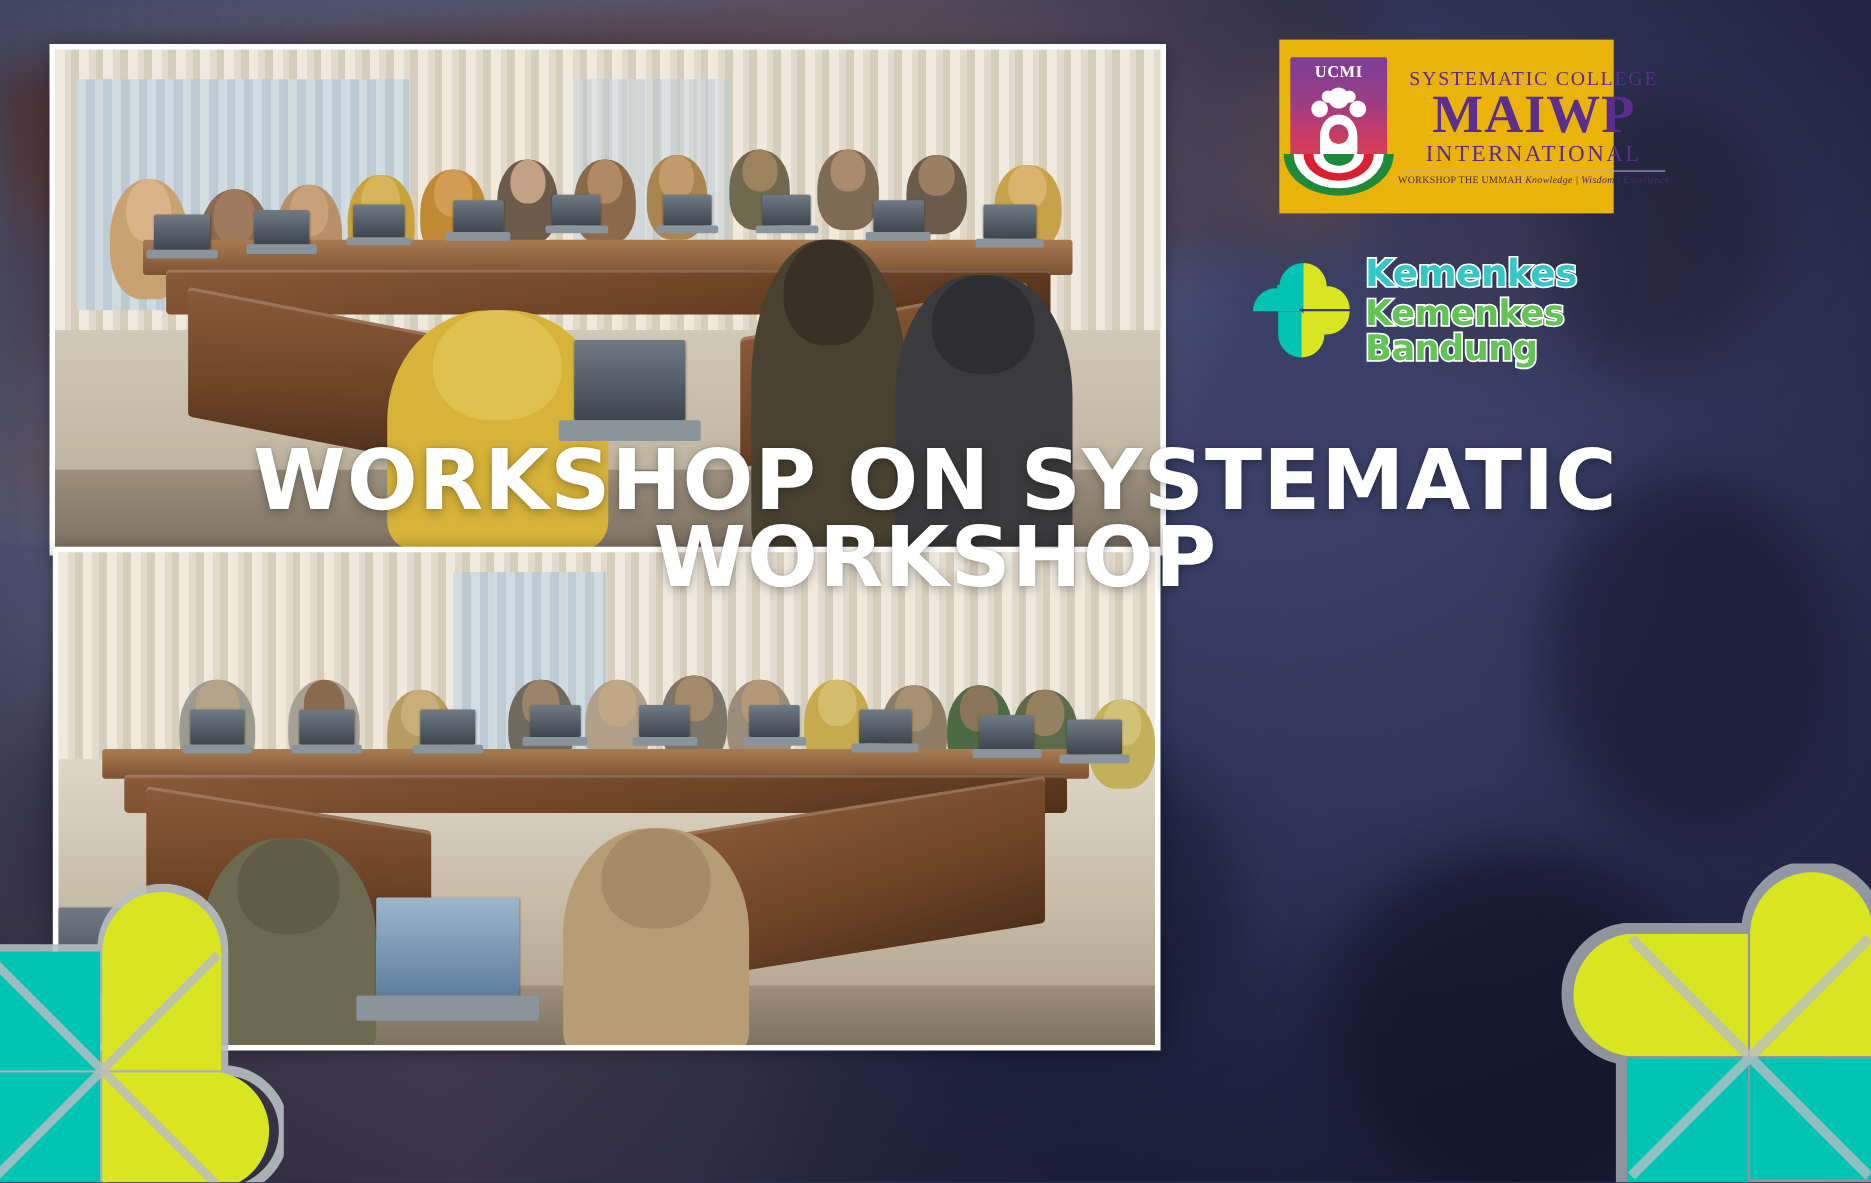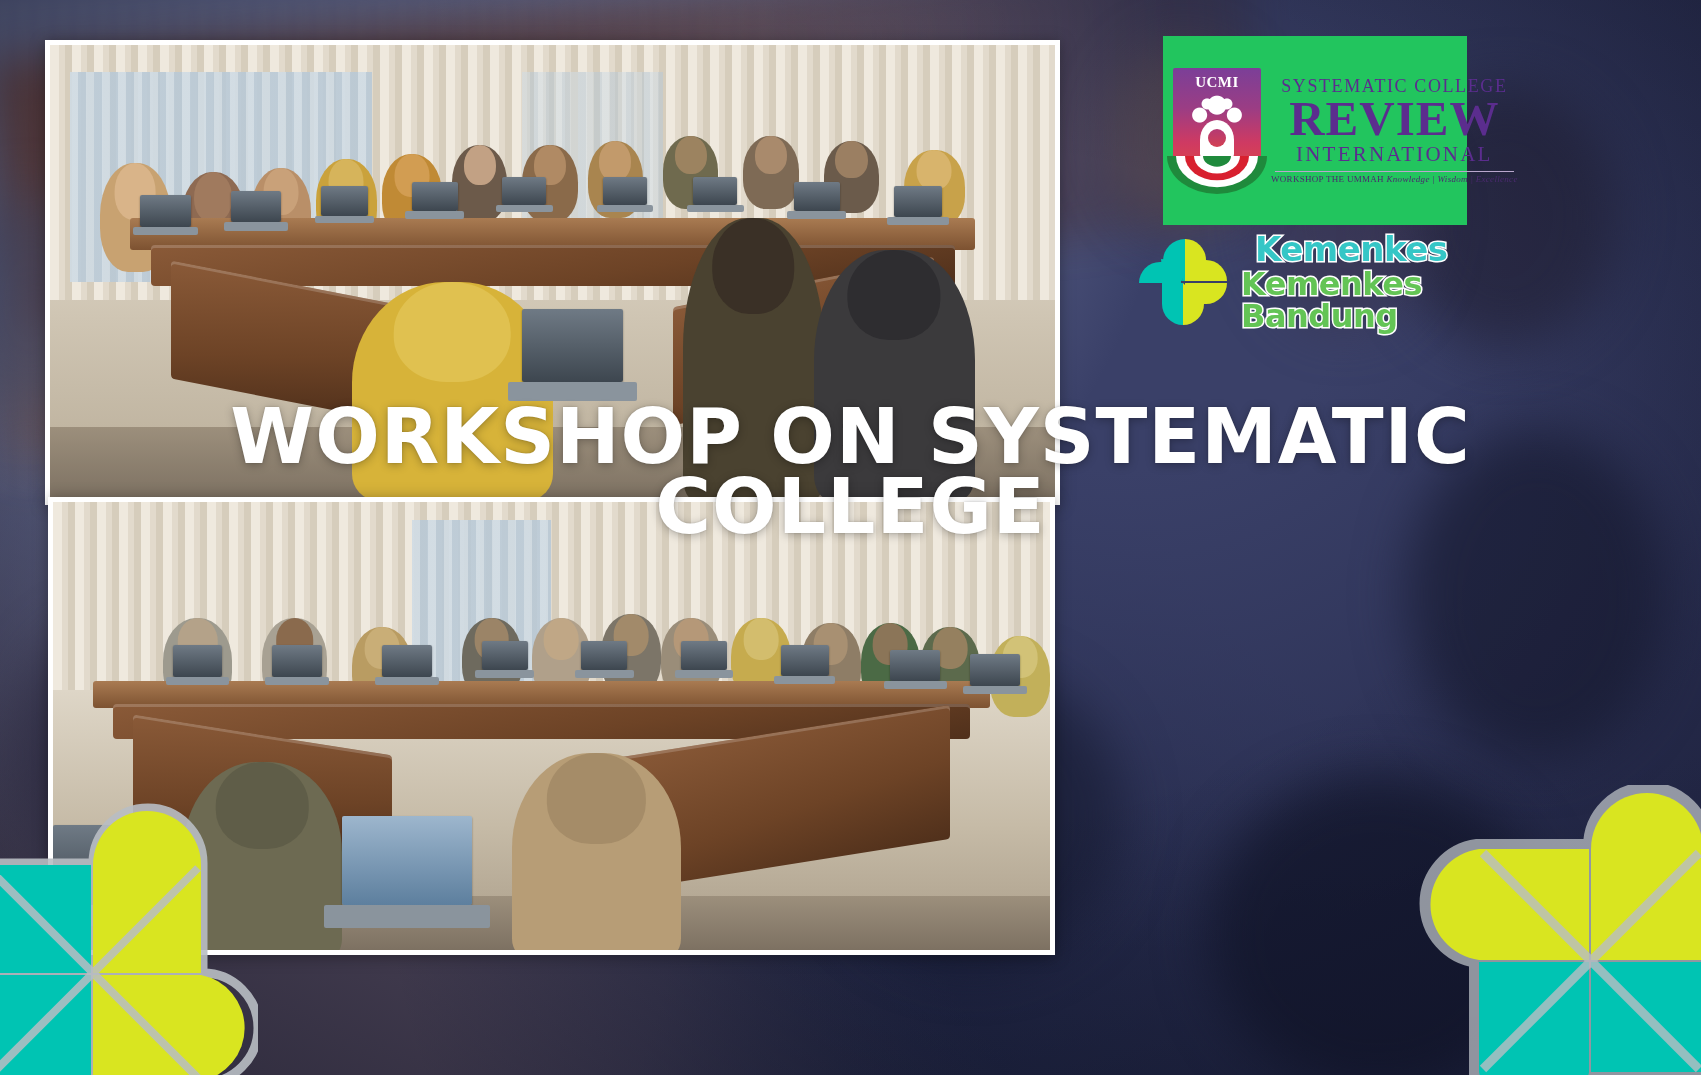--- a/index.html
+++ b/index.html
@@ -137,22 +137,22 @@
     pointer-events:none;
     z-index:40;
   }
   #poster-title .tline{display:block;white-space:nowrap;}
   #poster-title .tline.l1{font-size:76px;}
   #poster-title .tline.l2{font-size:76px;}
   #poster-title .tline.l3{font-size:76px;}
 
   
   #logo-ucmi{
-    position:absolute;left:1163px;top:36px;width:304px;height:189px;
-    background:#22c55e;
+    position:absolute;left:1163px;top:36px;width:304px;height:158px;
+    background:#eab308;
     display:flex;align-items:center;justify-content:flex-start;
     z-index:50;
     padding:0 6px;
     box-sizing:border-box;
   }
   .ucmi-mark{
     width:88px;height:126px;position:relative;flex:0 0 auto;margin-left:4px;
   }
   .ucmi-shield{
     position:absolute;left:0;top:0;width:88px;height:96px;
@@ -221,21 +221,20 @@
     display:flex;align-items:center;z-index:50;
   }
   .kem-mark{position:relative;width:100px;height:98px;flex:0 0 auto;}
   .kem-text{margin-left:8px;line-height:1;}
   .kem-l1{
     font-family:"DejaVu Sans", sans-serif;font-weight:700;
     font-size:34px;letter-spacing:-.5px;
     color:#35c6c6;
     -webkit-text-stroke:3px #ffffff;
     paint-order:stroke fill;
-    margin-left:14px;
   }
   .kem-l2{
     font-family:"DejaVu Sans", sans-serif;font-weight:700;
     font-size:32px;letter-spacing:-.5px;margin-top:2px;
     color:#63c455;
     -webkit-text-stroke:3px #ffffff;
     paint-order:stroke fill;
   }
 
   
@@ -404,41 +403,41 @@
           <div class="head" style="background:#a58c68;height:44%"></div>
           </div>
         <div class="laptop" style="left:29%;top:70%;width:13%;height:20%;background:linear-gradient(180deg,#9db6cd,#5d7f9e)"></div>
         <div class="laptop" style="left:0%;top:72%;width:11%;height:18%;"></div>
       </div>
     </div>
   </div>
 
   <div id="poster-title">
     <span class="tline l1">WORKSHOP ON SYSTEMATIC</span>
-    <span class="tline l3">COLLEGE</span>
+    <span class="tline l3">WORKSHOP</span>
   </div>
 
   <div id="logo-ucmi">
     <div class="ucmi-mark">
       <div class="ucmi-shield">
         <div class="ucmi-word">UCMI</div>
         <div class="ucmi-tree"></div>
         <div class="ucmi-dome"></div>
       </div>
       <div class="ucmi-book">
         <i class="p1"></i>
           <i class="p2"></i>
           <i class="p3"></i>
           <i class="p4"></i>
           <i class="p5"></i>
       </div>
     </div>
     <div class="ucmi-text">
       <div class="ucmi-l1">SYSTEMATIC COLLEGE</div>
-      <div class="ucmi-l2">REVIEW</div>
+      <div class="ucmi-l2">MAIWP</div>
       <div class="ucmi-l3">INTERNATIONAL</div>
       <div class="ucmi-rule"></div>
       <div class="ucmi-l4">
         <span>WORKSHOP THE UMMAH</span>
         <em>Knowledge | Wisdom | Excellence</em>
       </div>
     </div>
   </div>
 
   <div id="logo-kemenkes">

